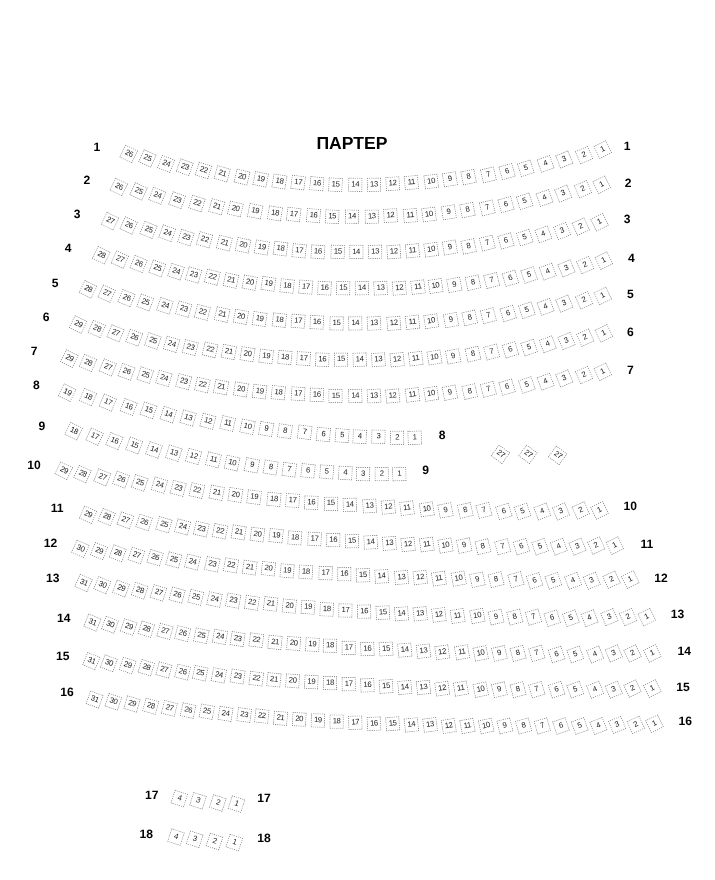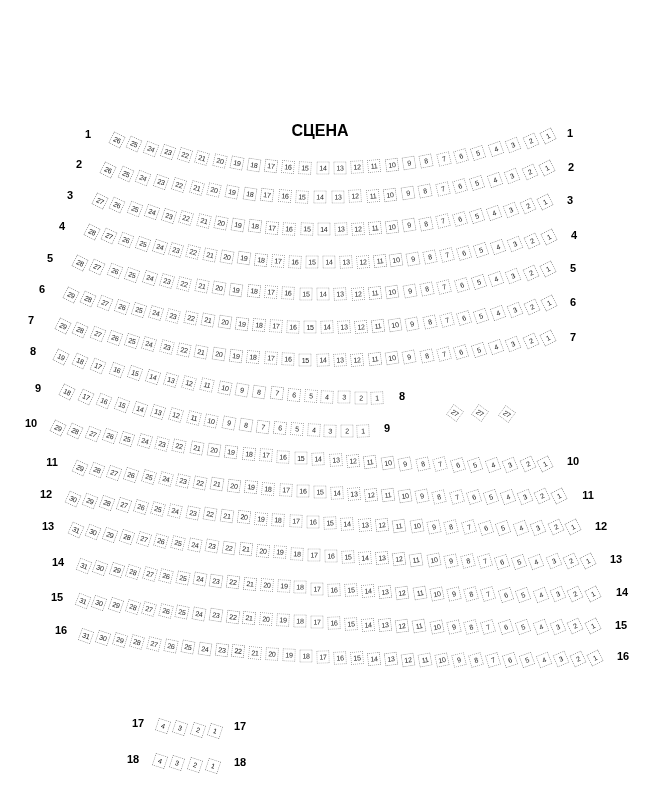--- a/index.html
+++ b/index.html
@@ -14,21 +14,21 @@
              font-size:11px;color:#000;white-space:nowrap;}
   .seat{position:absolute;width:13px;height:13px;box-sizing:border-box;
         border:1px dotted #8a8a8a;background:#ffffff;border-radius:1px;
         display:flex;align-items:center;justify-content:center;
         font-size:7px;letter-spacing:-0.3px;color:#1a1a1a;cursor:pointer;line-height:1;}
 </style>
 </head>
 <body>
 
 <div class="hall" style="background: rgb(255, 255, 255);">
-  <div class="section-title">СЦЕНА</div>
+  <div class="section-title">ПАРТЕР</div>
   <div id="seat-rows">
       <div class="row-label" style="left: 88px; top: 134px; color: rgb(0, 0, 0);">1</div>
       <div class="row-label" style="left: 570px; top: 133px; color: rgb(0, 0, 0);">1</div>
       <div class="seat" style="left: 117px; top: 140px; border-color: rgb(138, 138, 138); background: rgb(255, 255, 255); color: rgb(26, 26, 26); transform: translate(-50%, -50%) rotate(26deg);">26</div>
       <div class="seat" style="left: 134.048px; top: 144.448px; border-color: rgb(138, 138, 138); background: rgb(255, 255, 255); color: rgb(26, 26, 26); transform: translate(-50%, -50%) rotate(23.9deg);">25</div>
       <div class="seat" style="left: 151.112px; top: 148.512px; border-color: rgb(138, 138, 138); background: rgb(255, 255, 255); color: rgb(26, 26, 26); transform: translate(-50%, -50%) rotate(21.8deg);">24</div>
       <div class="seat" style="left: 168.192px; top: 152.192px; border-color: rgb(138, 138, 138); background: rgb(255, 255, 255); color: rgb(26, 26, 26); transform: translate(-50%, -50%) rotate(19.8deg);">23</div>
       <div class="seat" style="left: 185.288px; top: 155.488px; border-color: rgb(138, 138, 138); background: rgb(255, 255, 255); color: rgb(26, 26, 26); transform: translate(-50%, -50%) rotate(17.7deg);">22</div>
       <div class="seat" style="left: 202.4px; top: 158.4px; border-color: rgb(138, 138, 138); background: rgb(255, 255, 255); color: rgb(26, 26, 26); transform: translate(-50%, -50%) rotate(15.6deg);">21</div>
       <div class="seat" style="left: 219.528px; top: 160.928px; border-color: rgb(138, 138, 138); background: rgb(255, 255, 255); color: rgb(26, 26, 26); transform: translate(-50%, -50%) rotate(13.5deg);">20</div>

